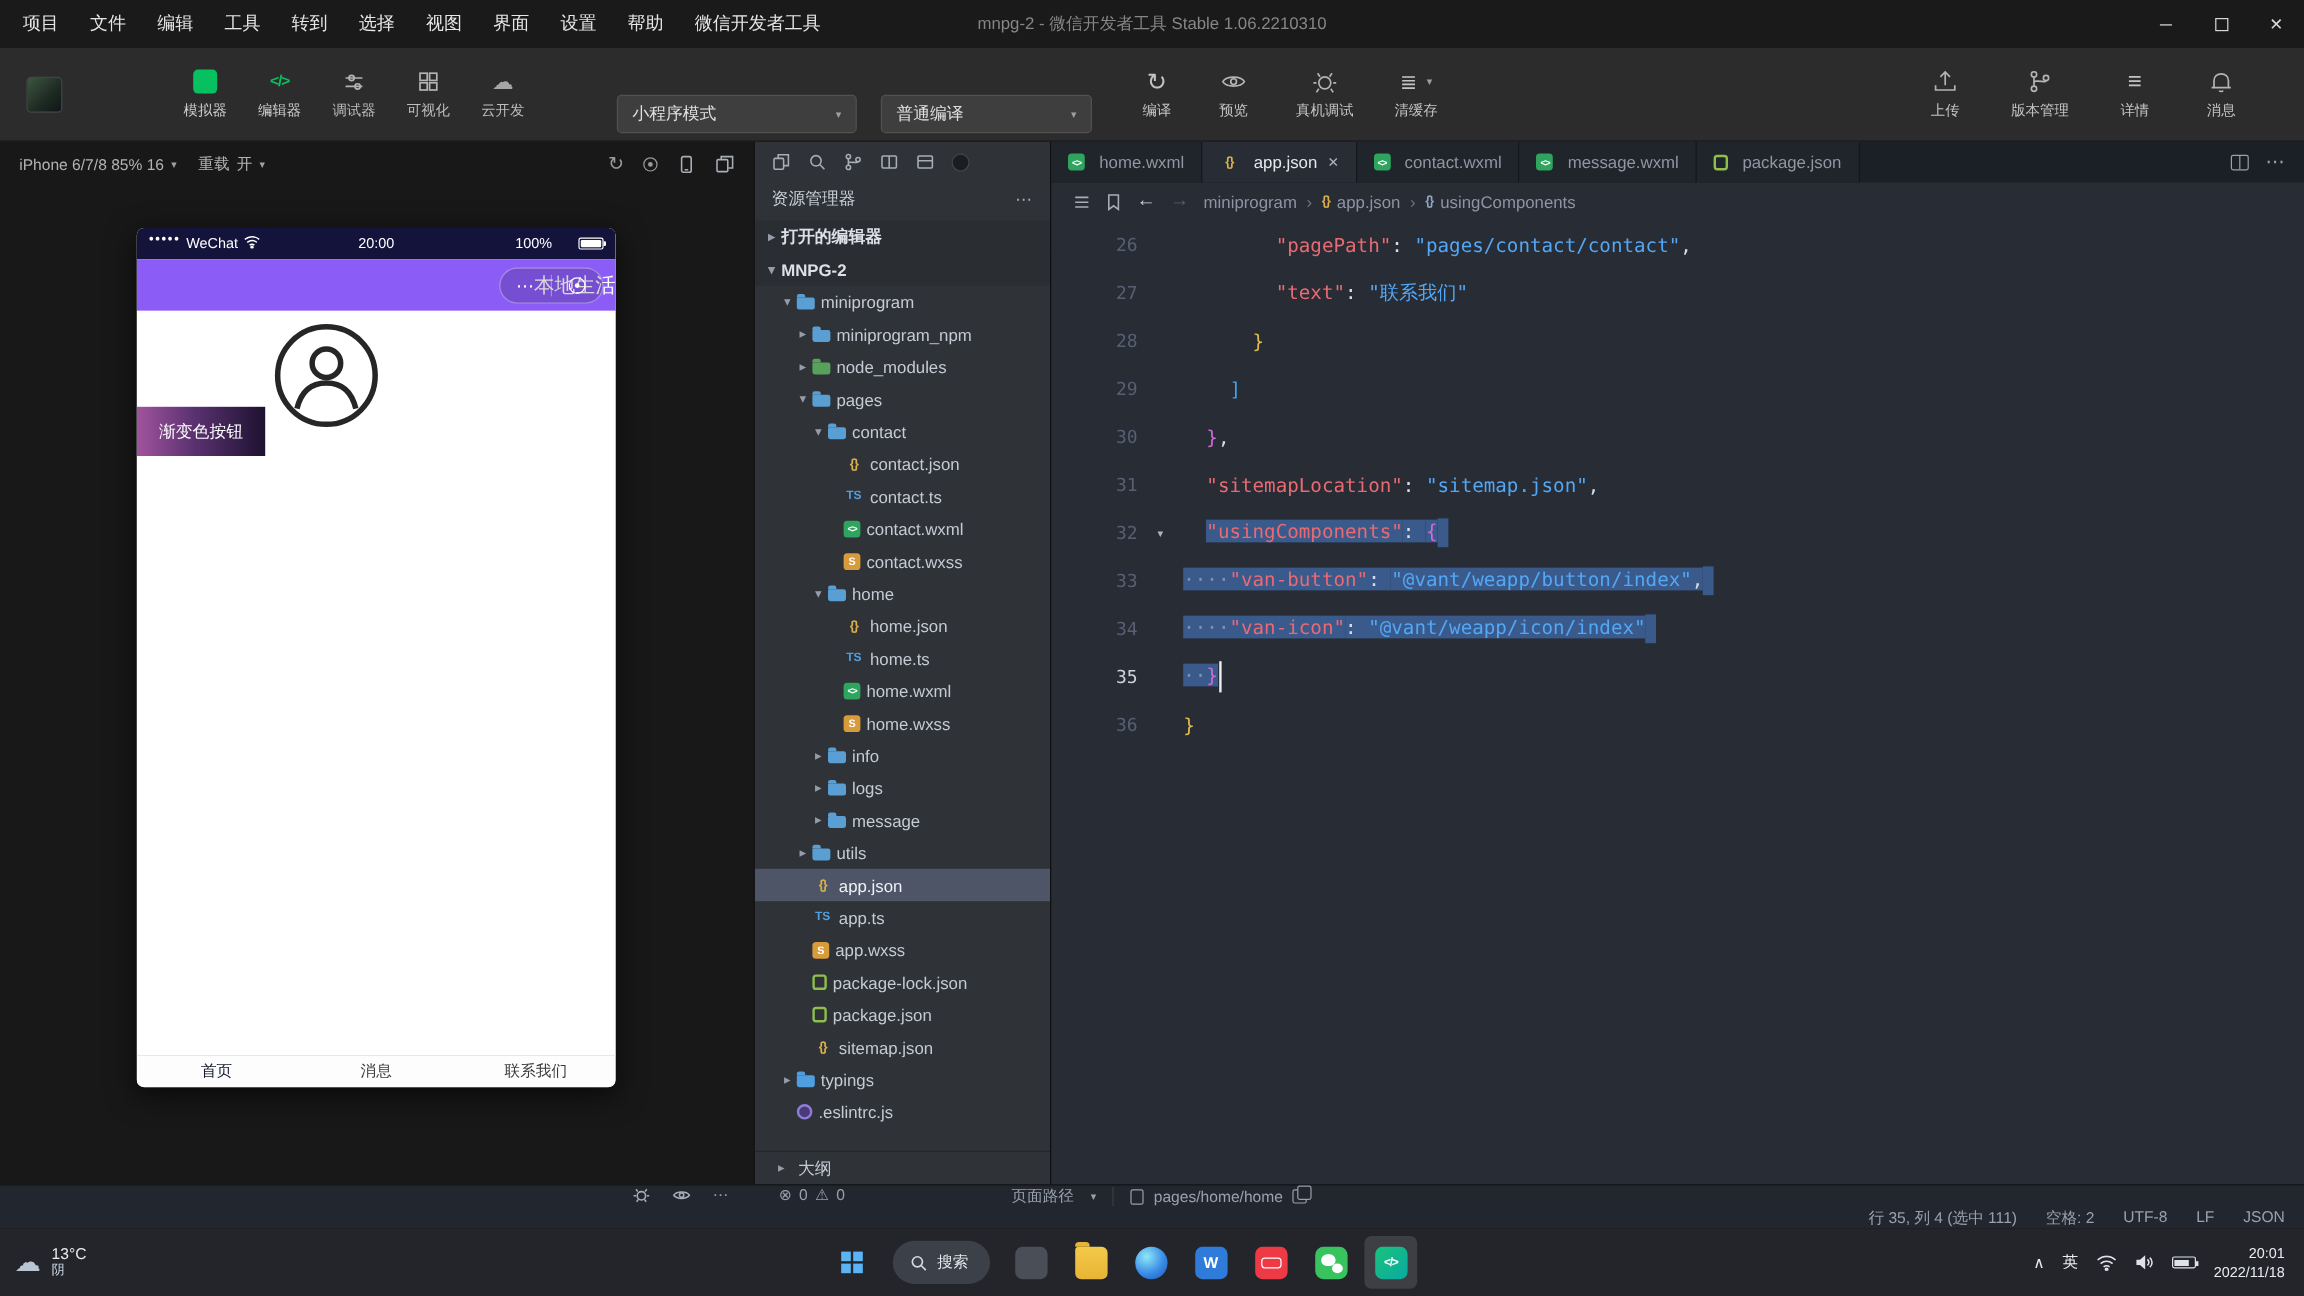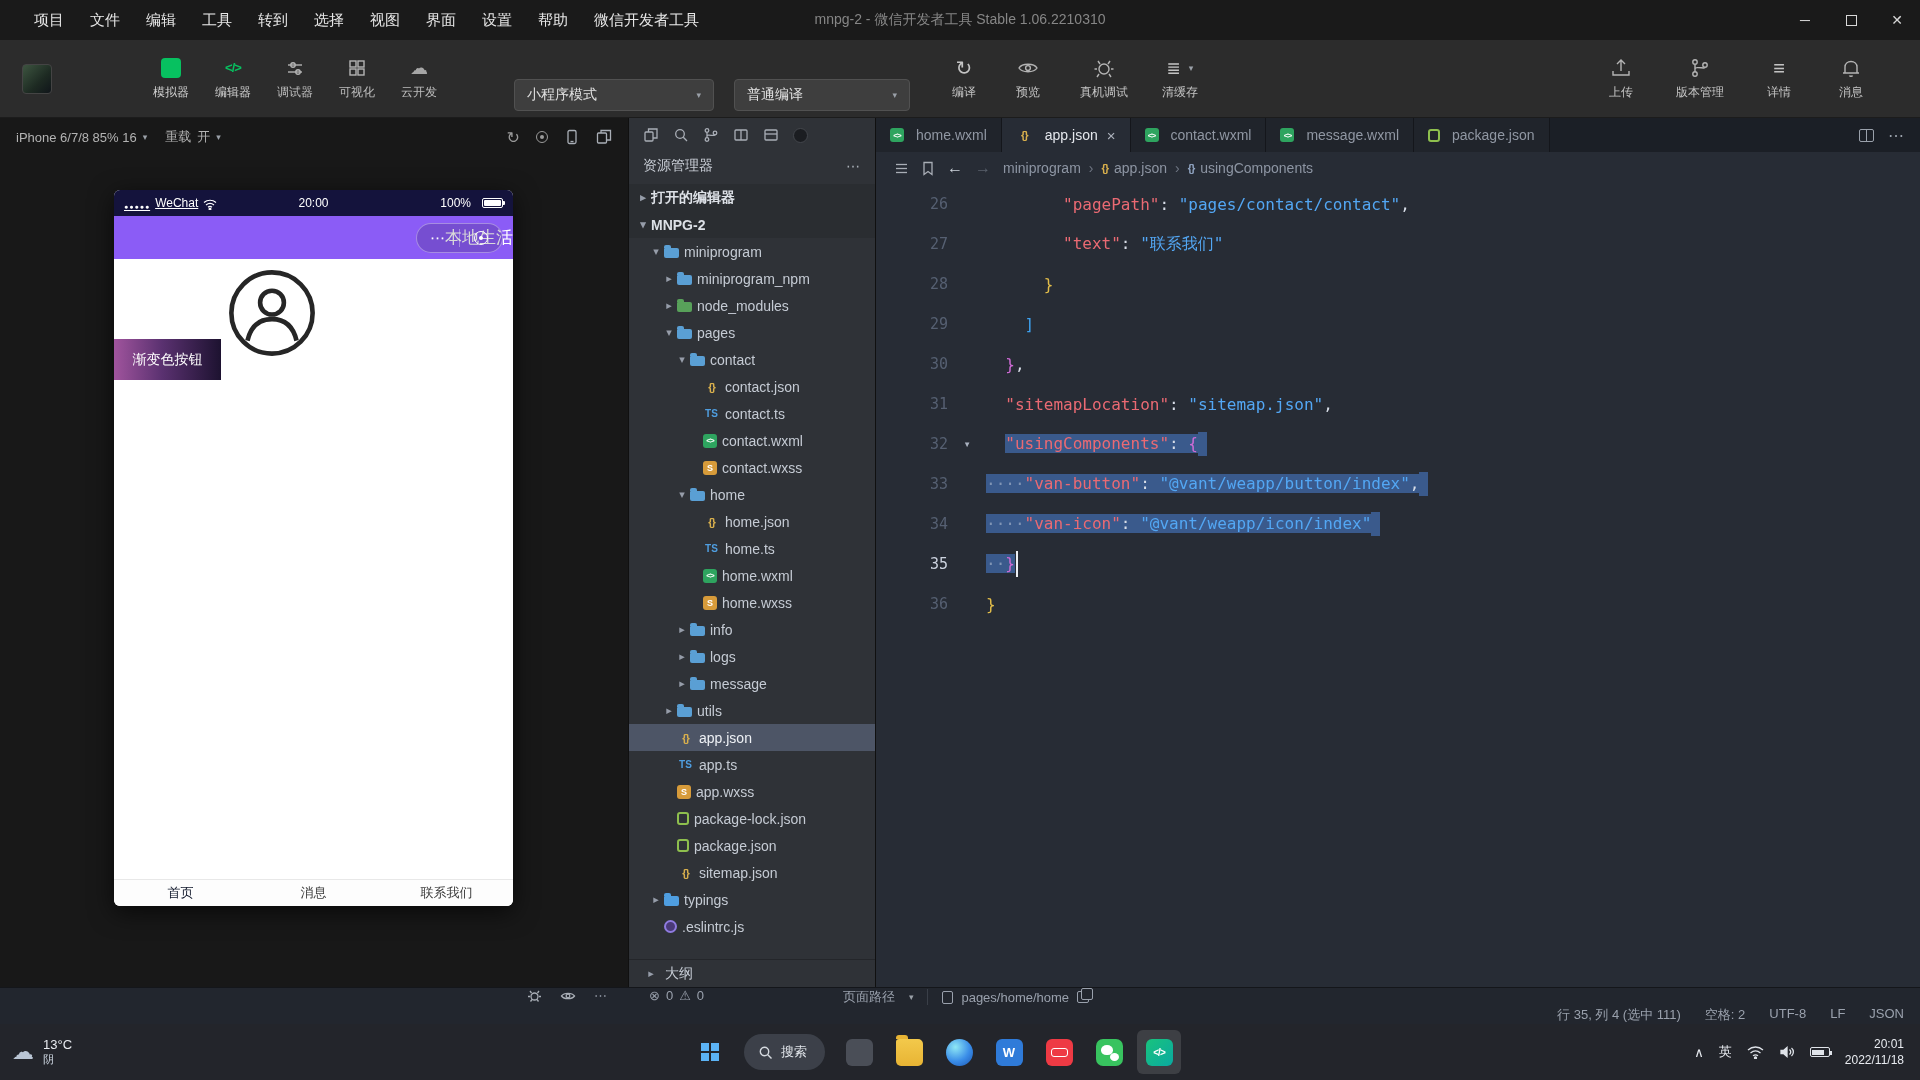--- a/index.html
+++ b/index.html
@@ -1,21 +1,21 @@
 <!DOCTYPE html>
 <html><head>
 <meta charset="utf-8">
 <style>
   * { margin:0; padding:0; box-sizing:border-box; }
   html,body { width:1920px; height:1080px; overflow:hidden; background:#000; font-family:"Liberation Sans", sans-serif; }
   .caret { font-size:9px; margin-left:6px; color:#9aa0a8; }
 
   
   .menubar { position:absolute; left:0; top:0; width:1920px; height:40px; background:#1a1a1a; display:flex; align-items:center; color:#e6e6e6; font-size:15px; z-index:30; }
-  .menus { display:flex; padding-left:21px; }
+  .menus { display:flex; padding-left:6px; }
   .menu-item { padding:0 13px; line-height:40px; cursor:default; }
   .win-title { position:absolute; left:0; right:0; text-align:center; color:#868686; font-size:14px; pointer-events:none; }
   .win-controls { margin-left:auto; display:flex; z-index:2; }
   .win-btn { width:46px; height:40px; display:flex; align-items:center; justify-content:center; color:#d8d8d8; font-size:14px; }
   .maxbox { width:11px; height:11px; border:1px solid #d8d8d8; display:inline-block; }
 
   
   .toolbar { position:absolute; left:0; top:40px; width:1920px; height:78px; background:#2c2c2c; border-bottom:1px solid #1c1c1c; display:flex; align-items:center; z-index:29; }
   .proj-avatar { width:30px; height:30px; border-radius:4px; margin-left:22px; background:linear-gradient(135deg,#3d5540,#1d2a22 60%,#10151a); border:1px solid #444; }
   .tb-toggles { display:flex; margin-left:88px; }
@@ -47,24 +47,24 @@
   .simpanel { width:628px; background:#181818; position:relative; flex:none; }
   .simbar { height:38px; display:flex; align-items:center; padding:0 16px; color:#b3b3b3; font-size:13px; gap:18px; }
   .sim-dev, .sim-reload { display:flex; align-items:center; cursor:default; }
   .sim-reload .on { margin-left:6px; }
   .sim-icons { margin-left:auto; display:flex; gap:16px; align-items:center; color:#9a9a9a; }
   .rec-ic { width:12px; height:12px; border:1.5px solid #9a9a9a; border-radius:50%; display:inline-flex; align-items:center; justify-content:center; }
   .rec-ic::before { content:""; width:4px; height:4px; background:#9a9a9a; border-radius:50%; }
 
   .phone { position:absolute; left:114px; top:72px; width:399px; height:716px; background:#fff; border-radius:6px; overflow:hidden; box-shadow:0 6px 24px rgba(0,0,0,.65); display:flex; flex-direction:column; }
   .p-status { height:26px; background:#14133c; color:#fff; display:flex; align-items:center; padding:0 10px; font-size:12px; position:relative; flex:none; }
-  .p-left { display:flex; align-items:flex-end; gap:5px;text-decoration:underline; }
+  .p-left { display:flex; align-items:flex-start; gap:5px; }
   .dots { font-size:7px; letter-spacing:1px; }
   .p-time { position:absolute; left:0; right:0; text-align:center; }
-  .p-right { margin-left:auto; display:flex; align-items:center; gap:11px; z-index:1; }
+  .p-right { margin-left:auto; display:flex; align-items:center; gap:22px; z-index:1; }
   .batt { width:21px; height:10px; border:1px solid #fff; border-radius:2px; position:relative; padding:1px; }
   .batt::after { content:""; position:absolute; right:-3px; top:2px; width:2px; height:4px; background:#fff; border-radius:0 1px 1px 0; }
   .batt-fill { display:block; width:100%; height:100%; background:#fff; border-radius:1px; }
   .p-nav { height:43px; background:#8b5cf6; color:#fff; display:flex; align-items:center; justify-content:flex-end; position:relative; flex:none; }
   .p-title { font-size:17px; }
   .p-capsule { position:absolute; right:10px; top:7px; width:87px; height:30px; border:1px solid rgba(255,255,255,.35); background:rgba(0,0,0,.15); border-radius:15px; display:flex; align-items:center; }
   .c-dots { flex:1; text-align:center; color:#fff; font-size:15px; letter-spacing:1px; }
   .c-div { width:1px; height:18px; background:rgba(255,255,255,.35); }
   .c-target { flex:1; display:flex; align-items:center; justify-content:center; }
   .ring { width:14px; height:14px; border:1.5px solid #fff; border-radius:50%; display:flex; align-items:center; justify-content:center; }

